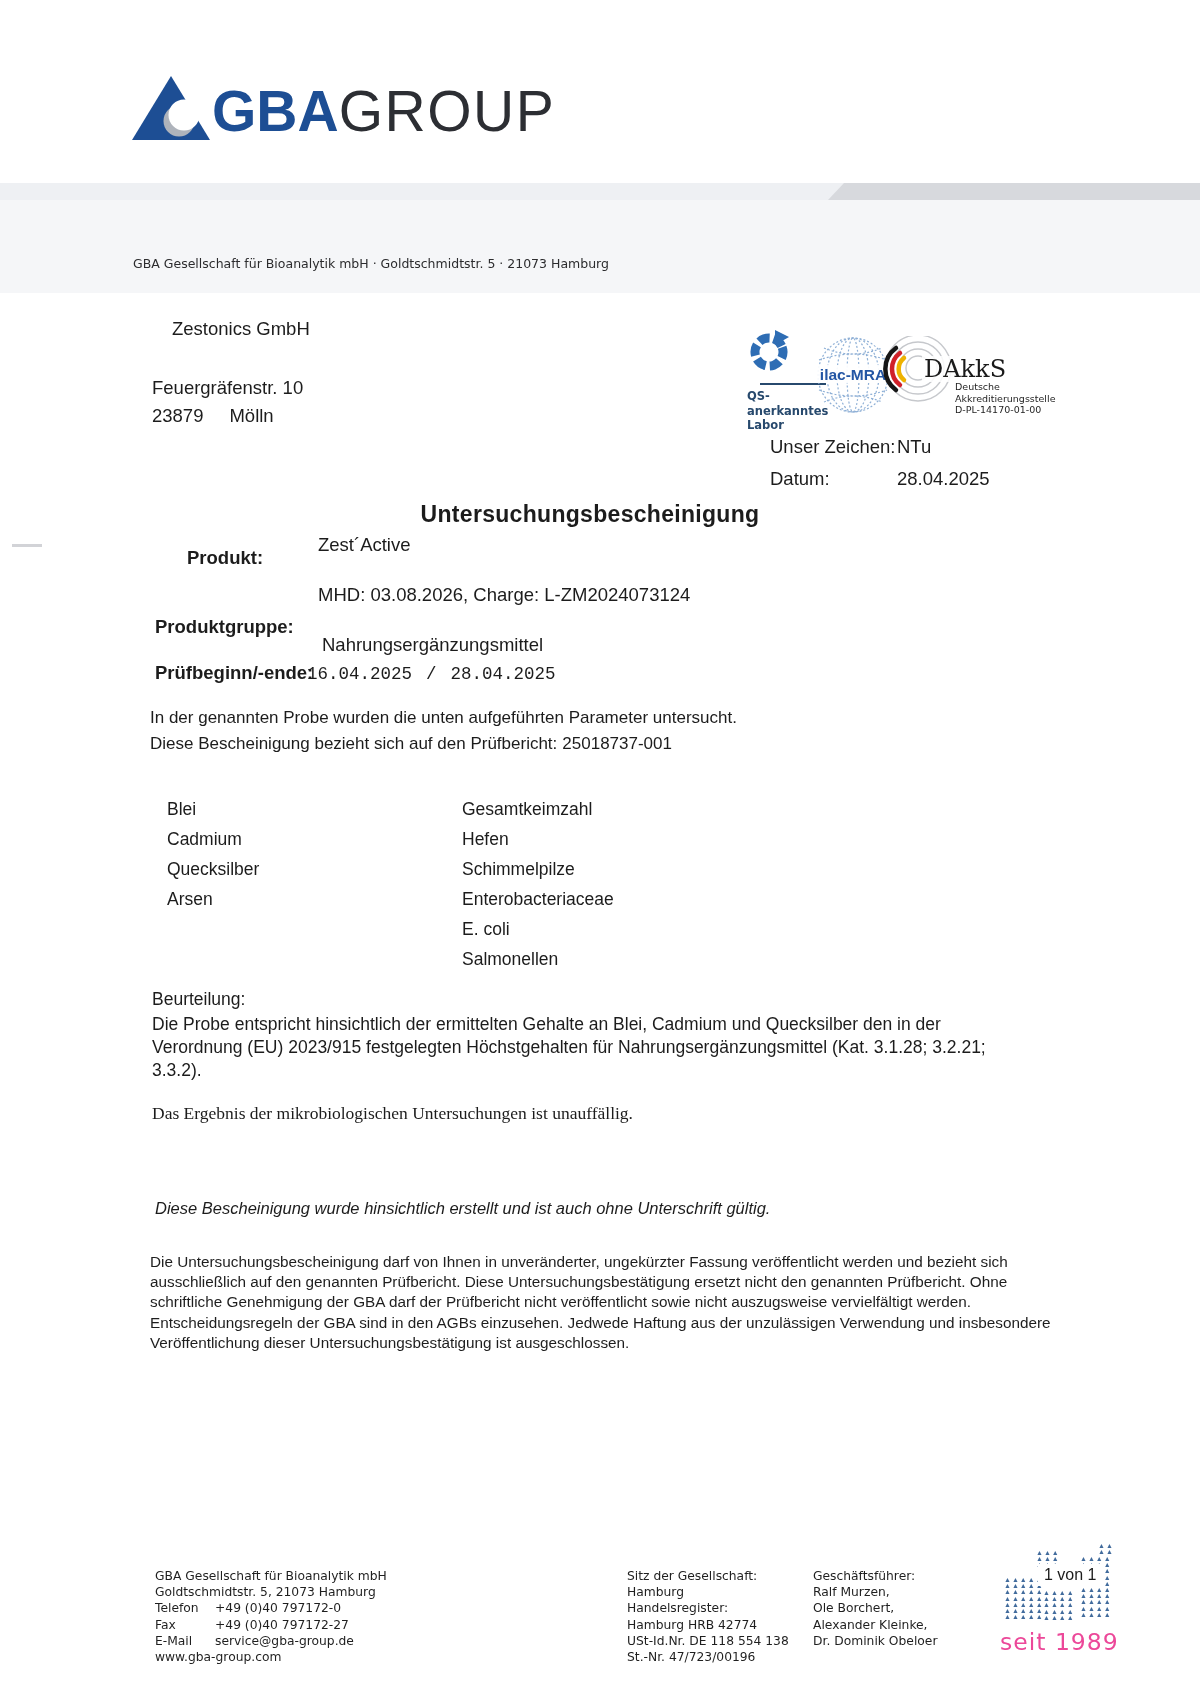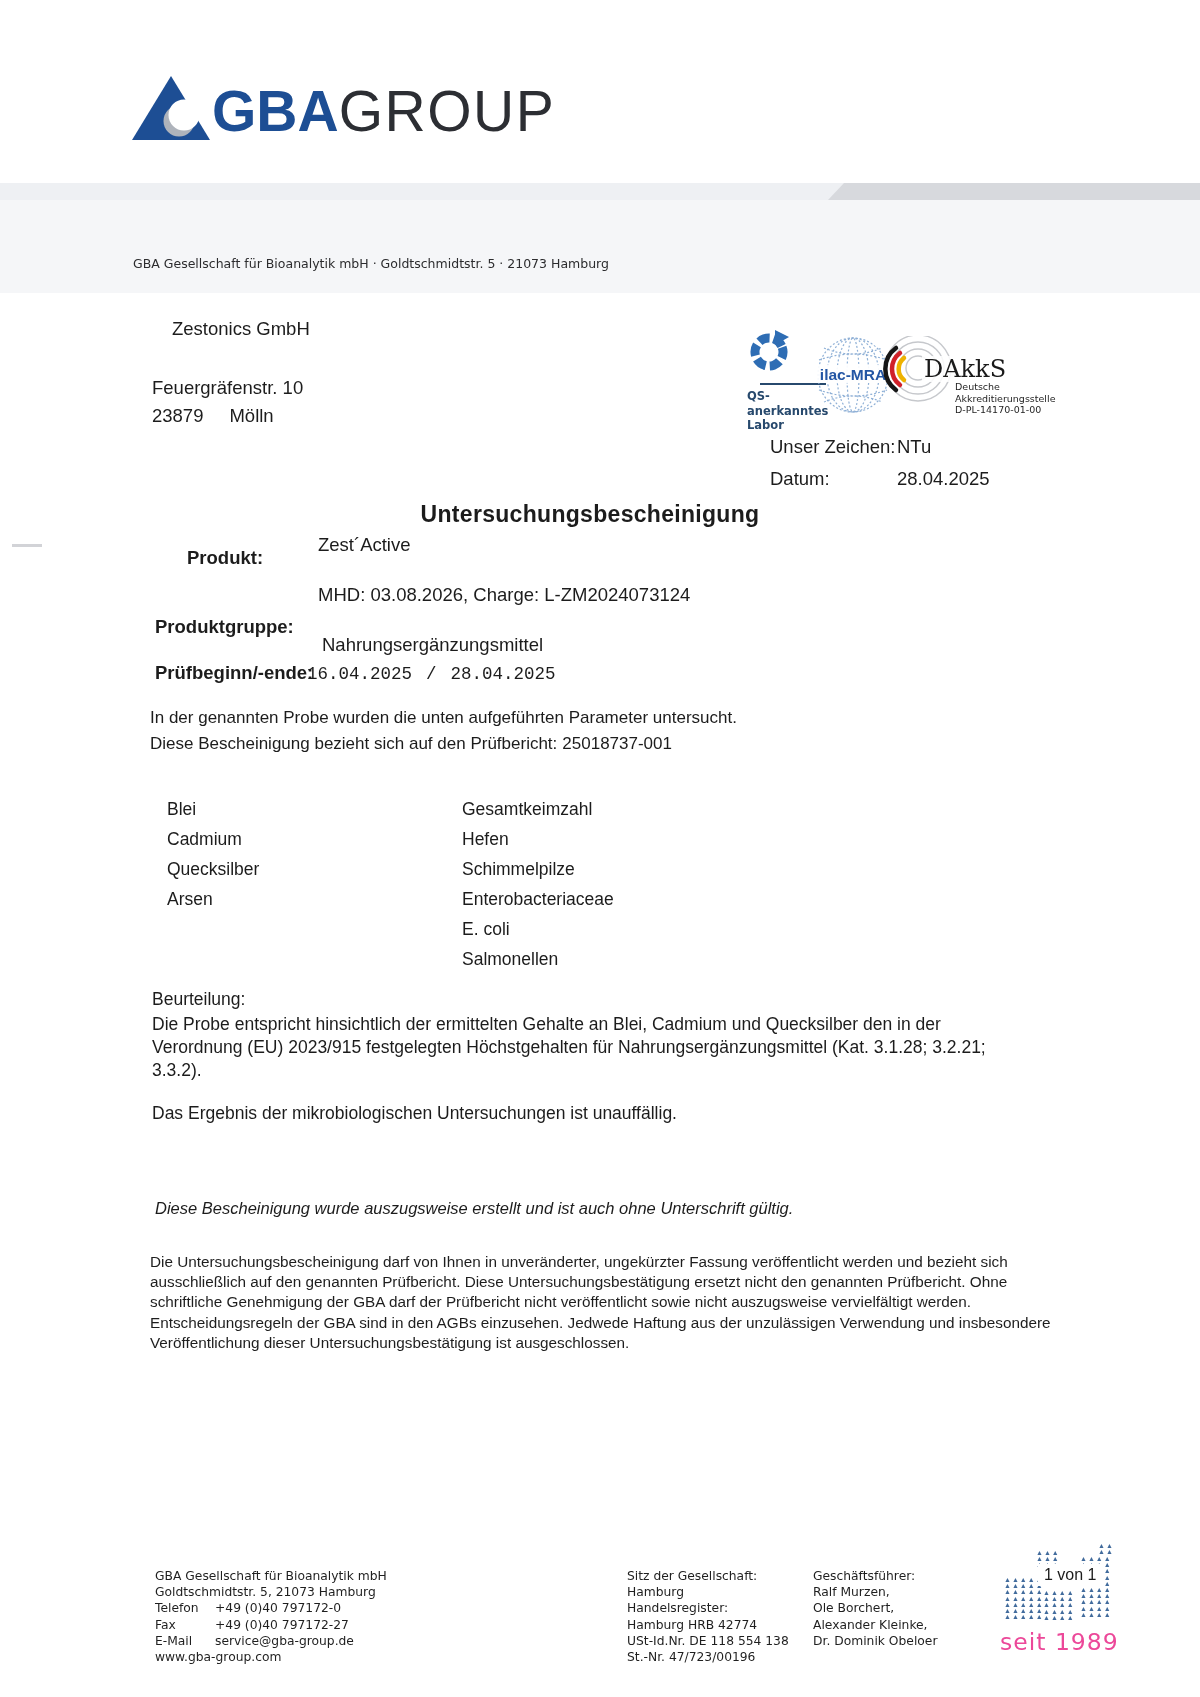--- a/index.html
+++ b/index.html
@@ -67,21 +67,21 @@
 
   
   .params-left{left:167px;top:798px;font-size:17.5px;}
   .params-right{left:462px;top:798px;font-size:17.5px;}
   .params-left div,.params-right div{height:30px;line-height:22px;}
 
   
   .assess-head{left:152px;top:989px;font-size:17.5px;}
   .assess-lines{left:152px;top:1013px;font-size:17.5px;}
   .assess-lines div{line-height:23.2px;white-space:nowrap;}
-  .assess-p2{left:152px;top:1103px;font-size:17.5px;}
+  .assess-p2{left:152px;top:1103px;font-size:17.5px;font-family:Liberation Serif, serif;}
 
   .sig-note{left:155px;top:1199px;font-size:16.5px;font-style:italic;}
 
   .disclaimer{left:150px;top:1252px;font-size:15.3px;color:#1e1e1e;}
   .disclaimer div{line-height:20.2px;white-space:nowrap;}
 
   
   .fcol{font-family:"DejaVu Sans",sans-serif;font-size:12.3px;line-height:16.2px;color:#1f1f1f;}
   .fcol1{left:155px;top:1568px;}
   .fcol2{left:627px;top:1568px;}
@@ -221,21 +221,21 @@
     </div>
 
   <div class="abs assess-head">Beurteilung:</div>
   <div class="abs assess-lines">
       <div>Die Probe entspricht hinsichtlich der ermittelten Gehalte an Blei, Cadmium und Quecksilber den in der</div>
       <div>Verordnung (EU) 2023/915 festgelegten Höchstgehalten für Nahrungsergänzungsmittel (Kat. 3.1.28; 3.2.21;</div>
       <div>3.3.2).</div>
     </div>
   <div class="abs assess-p2">Das Ergebnis der mikrobiologischen Untersuchungen ist unauffällig.</div>
 
-  <div class="abs sig-note">Diese Bescheinigung wurde auszugsweise erstellt und ist auch ohne Unterschrift gültig.</div>
+  <div class="abs sig-note">Diese Bescheinigung wurde hinsichtlich erstellt und ist auch ohne Unterschrift gültig.</div>
 
   <div class="abs disclaimer">
       <div>Die Untersuchungsbescheinigung darf von Ihnen in unveränderter, ungekürzter Fassung veröffentlicht werden und bezieht sich</div>
       <div>ausschließlich auf den genannten Prüfbericht. Diese Untersuchungsbestätigung ersetzt nicht den genannten Prüfbericht. Ohne</div>
       <div>schriftliche Genehmigung der GBA darf der Prüfbericht nicht veröffentlicht sowie nicht auszugsweise vervielfältigt werden.</div>
       <div>Entscheidungsregeln der GBA sind in den AGBs einzusehen. Jedwede Haftung aus der unzulässigen Verwendung und insbesondere</div>
       <div>Veröffentlichung dieser Untersuchungsbestätigung ist ausgeschlossen.</div>
     </div>
 
   <div class="abs fcol fcol1">

